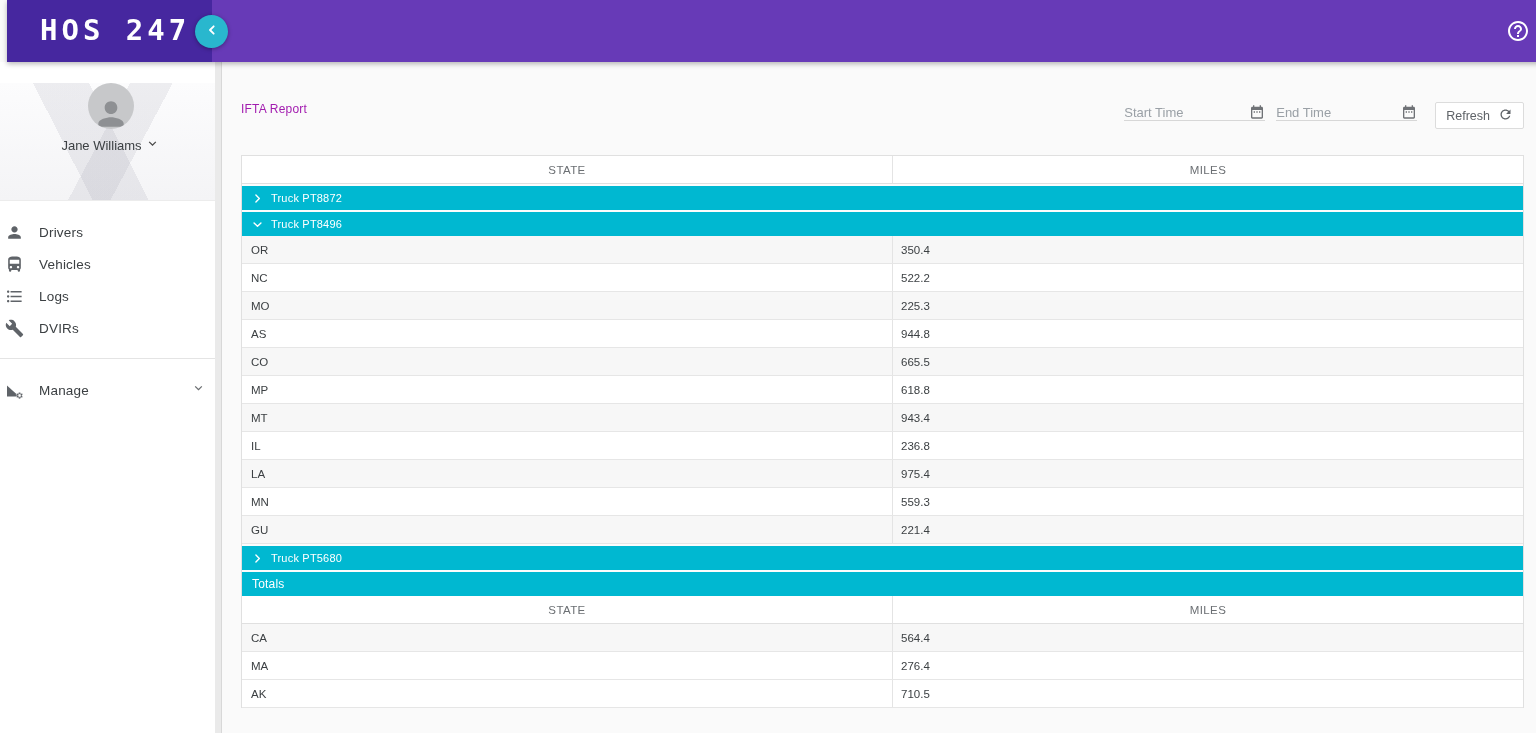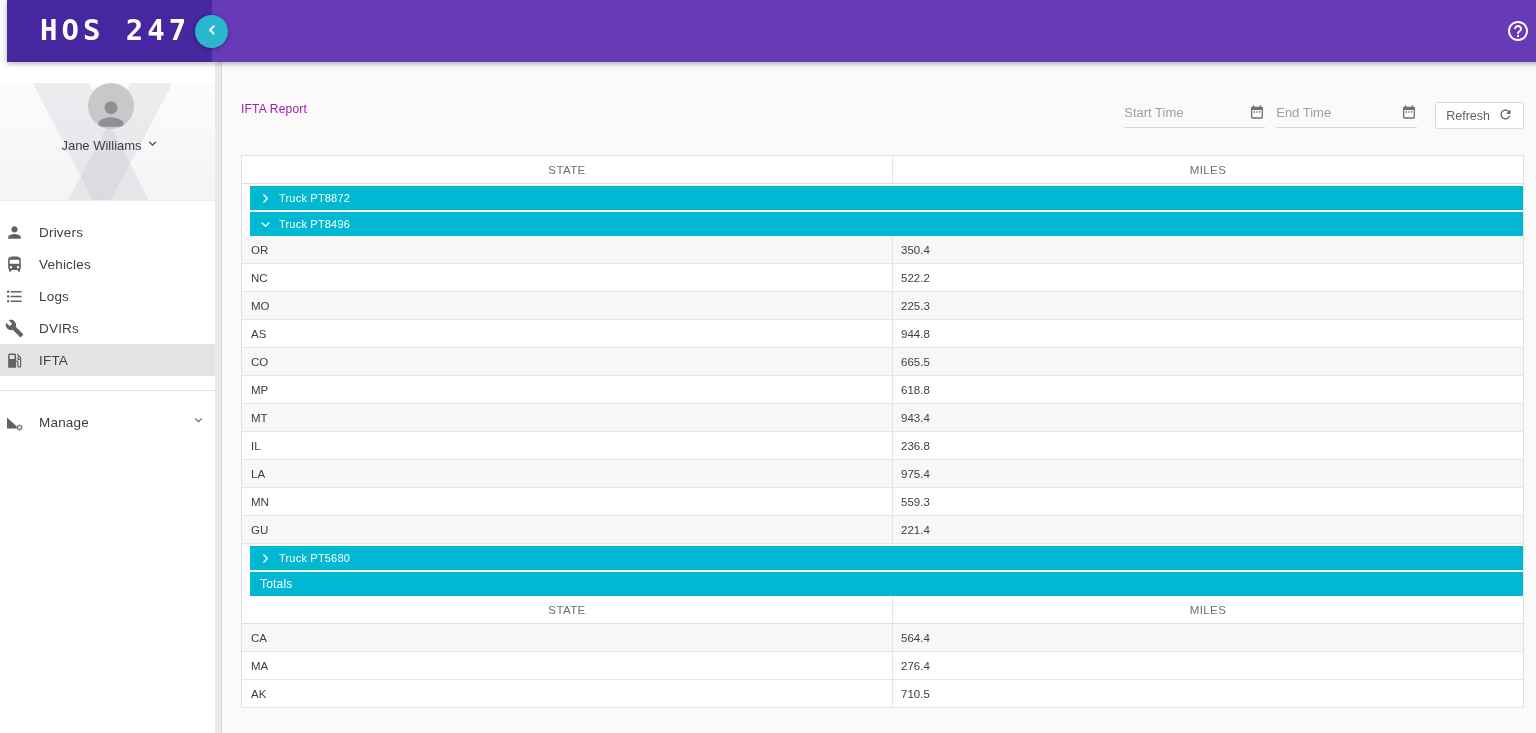--- a/index.html
+++ b/index.html
@@ -52,21 +52,21 @@
   .nav-divider{height:1px;background:#e4e4e4;margin:14px 0 13px;}
   .nav-item.manage{height:36px;}
   .manage-chev{position:absolute;right:15px;top:50%;transform:translateY(-50%);}
   .manage-chev svg{width:15px;height:15px;fill:#6b6e71;}
 
   
   .main{flex:1;position:relative;background:#fafafa;}
   .page-head{height:93px;padding:40px 12px 0 19px;display:flex;justify-content:space-between;align-items:flex-start;}
   .page-title{font-size:12px;font-weight:500;color:#a21caf;letter-spacing:.2px;}
   .filters{display:flex;align-items:flex-start;gap:11px;margin-top:0;}
-  .datefield{width:141px;display:flex;align-items:center;border-bottom:1px solid #d7d7d7;padding-bottom:7px;margin-top:2px;}
+  .datefield{width:141px;display:flex;align-items:center;border-bottom:1px solid #d7d7d7;margin-top:2px;}
   .datefield input{border:0;outline:0;background:transparent;flex:1;font-size:13px;color:#444;
                    font-family:inherit;min-width:0;}
   .datefield input::placeholder{color:#9aa0a6;}
   .cal-ic{width:16px;height:16px;flex:none;cursor:pointer;}
   .cal-ic svg{width:16px;height:16px;fill:#6f7276;}
   .refresh-btn{margin-left:7px;height:27px;padding:0 10px;background:#fff;border:1px solid #dcdcdc;border-radius:2px;
                display:flex;align-items:center;gap:8px;font-size:12.5px;color:#5f6368;font-family:inherit;cursor:pointer;}
   .refresh-btn svg{width:15px;height:15px;fill:#5f6368;}
 
   
@@ -74,21 +74,21 @@
   .thead{display:flex;height:28px;border-bottom:1px solid #e0e0e0;background:#fff;}
   .th{font-size:11.5px;font-weight:500;color:#6b6f73;letter-spacing:.4px;display:flex;align-items:center;justify-content:center;}
   .c0{width:651px;border-right:1px solid #e4e4e4;}
   .c1{flex:1;}
   .row{display:flex;height:28px;border-bottom:1px solid #e6e6e6;background:#fff;}
   .row.alt{background:#f7f7f7;}
   .cell{display:flex;align-items:center;font-size:11.5px;color:#3c4043;}
   .cell.c0{padding-left:9px;}
   .cell.c1{padding-left:8px;}
   .group-row{height:26px;border-top:2px solid #fbfcfc;background:var(--teal);display:flex;align-items:center;
-             padding-left:10px;color:#fff;cursor:pointer;margin-left:8px;}
+             padding-left:10px;color:#fff;cursor:pointer;}
   .gchev{width:11px;height:11px;margin-right:8px;display:flex;align-items:center;}
   .gchev svg{width:11px;height:11px;stroke:#fff;stroke-width:3;fill:none;stroke-linecap:round;stroke-linejoin:round;}
   .glabel{font-size:11px;letter-spacing:.2px;}
   .totals-row{cursor:default;}
   .tlabel{font-size:12px;letter-spacing:.2px;}
 </style>
 </head>
 <body>
 
 <header class="appbar">
@@ -153,28 +153,20 @@
           <span class="lbl">Logs</span>
         </div>
         <div class="nav-item">
           <span class="nav-ic">
             <svg viewBox="0 0 24 24">
               <path d="M22.7 19l-9.1-9.1c.9-2.3.4-5-1.5-6.9-2-2-5-2.4-7.4-1.3L9 6 6 9 1.6 4.7C.4 7.1.9 10.1 2.9 12.1c1.9 1.9 4.6 2.4 6.9 1.5l9.1 9.1c.4.4 1 .4 1.4 0l2.3-2.3c.5-.4.5-1.1.1-1.4z"></path>
             </svg>
           </span>
           <span class="lbl">DVIRs</span>
         </div>
-        <div class="nav-item selected">
-          <span class="nav-ic">
-            <svg viewBox="0 0 24 24">
-              <path d="M19.77 7.23l.01-.01-3.72-3.72L15 4.56l2.11 2.11c-.94.36-1.61 1.26-1.61 2.33 0 1.38 1.12 2.5 2.5 2.5.36 0 .69-.08 1-.21v7.21c0 .55-.45 1-1 1s-1-.45-1-1V14c0-1.1-.9-2-2-2h-1V5c0-1.1-.9-2-2-2H6c-1.1 0-2 .9-2 2v16h10v-7.5h1.5v5c0 1.38 1.12 2.5 2.5 2.5s2.5-1.12 2.5-2.5V9c0-.69-.28-1.32-.73-1.77zM12 10H6V5h6v5zm6 0c-.55 0-1-.45-1-1s.45-1 1-1 1 .45 1 1-.45 1-1 1z"></path>
-            </svg>
-          </span>
-          <span class="lbl">IFTA</span>
-        </div>
       </nav>
 
     <div class="nav-divider"></div>
 
     <div class="nav-item manage">
       <span class="nav-ic">
         <svg viewBox="0 0 24 24">
             <path d="M2.5 19.5h15.4L2.5 5.8z"></path>
             <path transform="translate(13.1,13.1) scale(0.44)" stroke="#fff" stroke-width="1.4" d="M19.14 12.94c.04-.3.06-.61.06-.94 0-.32-.02-.64-.07-.94l2.03-1.58c.18-.14.23-.41.12-.61l-1.92-3.32c-.12-.22-.37-.29-.59-.22l-2.39.96c-.5-.38-1.03-.7-1.62-.94l-.36-2.54c-.04-.24-.24-.41-.48-.41h-3.84c-.24 0-.43.17-.47.41l-.36 2.54c-.59.24-1.13.57-1.62.94l-2.39-.96c-.22-.08-.47 0-.59.22L2.74 8.87c-.12.21-.08.47.12.61l2.03 1.58c-.05.3-.09.63-.09.94s.02.64.07.94l-2.03 1.58c-.18.14-.23.41-.12.61l1.92 3.32c.12.22.37.29.59.22l2.39-.96c.5.38 1.03.7 1.62.94l.36 2.54c.05.24.24.41.48.41h3.84c.24 0 .44-.17.47-.41l.36-2.54c.59-.24 1.13-.56 1.62-.94l2.39.96c.22.08.47 0 .59-.22l1.92-3.32c.12-.22.07-.47-.12-.61l-2.01-1.58zM12 15.6c-1.98 0-3.6-1.62-3.6-3.6s1.62-3.6 3.6-3.6 3.6 1.62 3.6 3.6-1.62 3.6-3.6 3.6z"></path>
           </svg>

